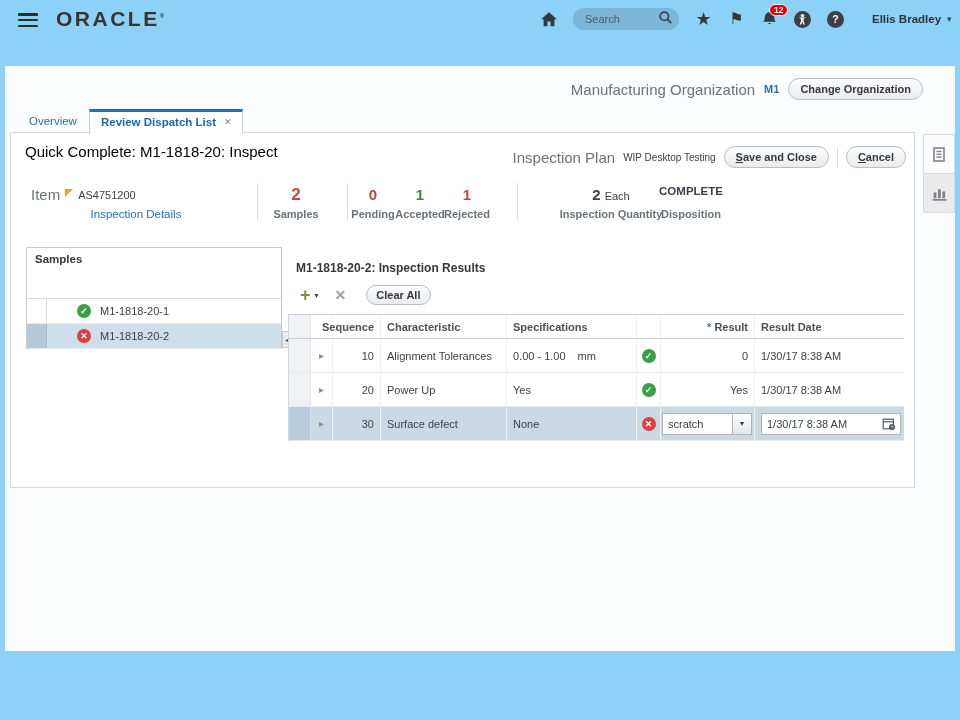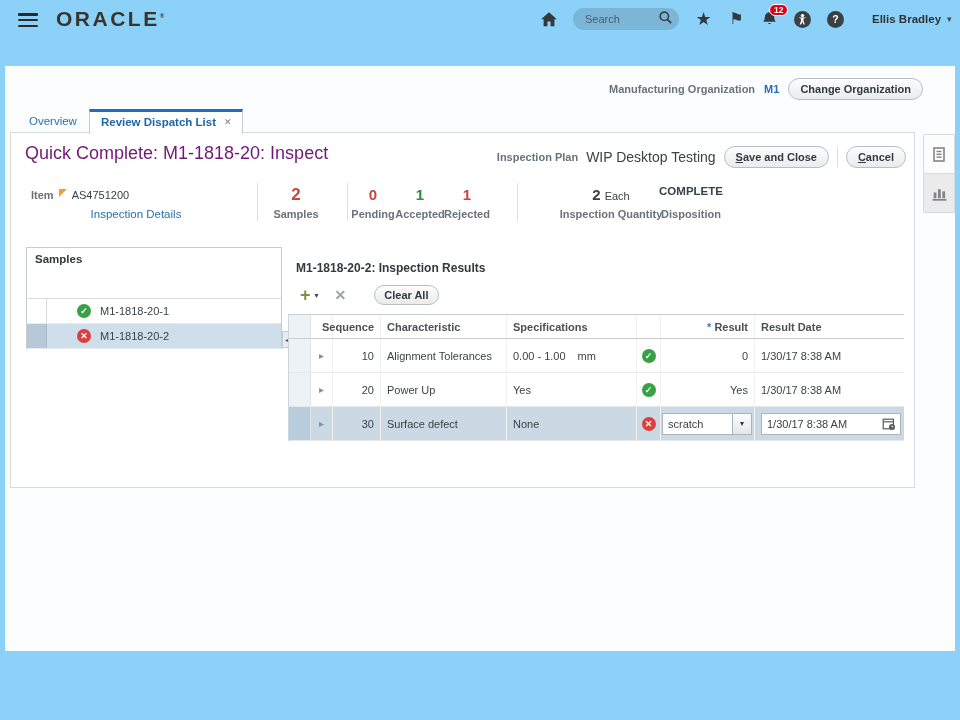--- a/index.html
+++ b/index.html
@@ -19,34 +19,34 @@
   .glyph{font-size:16px;color:#33383D;line-height:1}
   .bell-wrap{position:relative}
   .badge{position:absolute;top:-6px;left:9px;background:#E00016;border:1.5px solid #FFF;border-radius:8px;color:#FFF;font-size:8.5px;font-weight:bold;padding:1px 4px;line-height:1}
   .circle-ic{width:17px;height:17px;border-radius:50%;background:#3B4045;color:#FFF;display:flex;align-items:center;justify-content:center;font-size:10.5px;font-weight:bold}
   .user{display:flex;align-items:center;gap:6px;margin-left:20px;cursor:pointer}
   .user .uname{font-size:11.5px;font-weight:bold;color:#2E3338}
   .caret{font-size:9px;color:#3E444A}
   
   .content{position:absolute;left:5px;top:66px;width:950px;height:585px;background:#FCFDFE}
   .orgbar{position:absolute;top:12px;right:32px;display:flex;align-items:center;gap:9px}
-  .lbl-gray{font-size:11px;font-weight:bold;color:#6A727A}
+  .lbl-gray{font-size:15px;font-weight:normal;color:#6A727A}
   .link{color:#2A6FB0;text-decoration:none;cursor:pointer}
   .btn{background:linear-gradient(#FDFDFD,#E9EBED);border:1px solid #B9BEC4;border-radius:11px;font-size:11px;font-weight:bold;color:#33383D;padding:4px 11px;font-family:inherit;cursor:pointer;white-space:nowrap}
   
   .tabs{position:absolute;left:12px;top:42px;display:flex;align-items:flex-end;z-index:3}
   .tab{font-size:11.5px;padding:6px 12px;cursor:pointer}
   .tab.inactive{color:#2A6FB0}
   .tab.active{background:#FFF;border:1px solid #C9CDD1;border-bottom:none;border-top:3px solid #1B6FC0;color:#1D66A8;font-weight:bold;display:flex;align-items:center;gap:8px;padding:4px 10px 6px 11px;position:relative;top:1px}
   .tab-close{font-size:9px;color:#7A828A;font-weight:normal;cursor:pointer}
   
   .card{position:absolute;left:5px;top:66px;width:905px;height:356px;background:#FFF;border:1px solid #D6DADD;z-index:2}
-  .page-title{position:absolute;left:14px;top:10px;font-size:18px;color:#701a75}
+  .page-title{position:absolute;left:14px;top:10px;font-size:15px;color:#000000}
   .head-right{position:absolute;right:8px;top:13px;display:flex;align-items:center;gap:8px}
-  .plan-value{font-size:14px;color:#3B4248}
+  .plan-value{font-size:10px;color:#3B4248}
   .btn-sep{width:1px;height:20px;background:#D9DDE0}
   
   .vdiv{position:absolute;width:1px;height:38px;top:50px;background:#DCE0E3}
   .stat{position:absolute;top:52px;text-align:center}
   .stat .numrow{height:19px;display:flex;align-items:baseline;justify-content:center;gap:4px}
   .stat .num{font-size:15px;font-weight:bold;line-height:19px}
   .stat .num.big{font-size:17px}
   .stat .lbl{font-size:11px;font-weight:bold;color:#6A727A;margin-top:4px;white-space:nowrap}
   .red{color:#C9463E}.green{color:#338A3E}.dark{color:#38404A}
   .unit{font-size:11px;color:#38404A}
@@ -68,21 +68,21 @@
   
   .ic-ok,.ic-bad{width:14px;height:14px;border-radius:50%;color:#FFF;font-size:9px;font-weight:bold;display:flex;align-items:center;justify-content:center;flex:none}
   .ic-ok{background:#3AA046}
   .ic-bad{background:#D9403E}
   
   .results-title{position:absolute;left:285px;top:128px;font-size:12px;font-weight:bold;color:#33383D}
   .rtoolbar{position:absolute;left:289px;top:151px;height:22px;display:flex;align-items:center}
   .plus-ic{font-size:18px;font-weight:bold;color:#7E9147;line-height:1;cursor:pointer}
   .plus-caret{font-size:8px;color:#44494E;margin-left:4px;cursor:pointer}
   .del-ic{font-size:14px;font-weight:bold;color:#9BA1A7;margin-left:16px;cursor:pointer}
-  .clear-btn{margin-left:28px;padding:3px 9px}
+  .clear-btn{margin-left:20px;padding:3px 9px}
   .rtable{position:absolute;left:277px;top:181px;width:616px;border-left:1px solid #C9D7E3}
   .trow{display:flex;height:34px;align-items:center;border-bottom:1px solid #E6E9EB;font-size:11px;color:#3B4248;background:#FFF}
   .thead{height:25px;border-top:1px solid #C9CDD1;border-bottom:1px solid #C9CDD1;font-weight:bold;color:#4A5056}
   .cell{align-self:stretch;display:flex;align-items:center;border-right:1px solid #EFF1F3}
   .c0{width:22px;background:#EEF2F5;border-right:1px solid #E0E4E7;flex:none}
   .c1{width:22px;justify-content:center;flex:none}
   .c2{width:48px;justify-content:flex-end;padding-right:6px;flex:none}
   .c3{width:126px;padding-left:6px;flex:none}
   .c4{width:130px;padding-left:6px;flex:none}
   .c5{width:24px;justify-content:center;flex:none}

